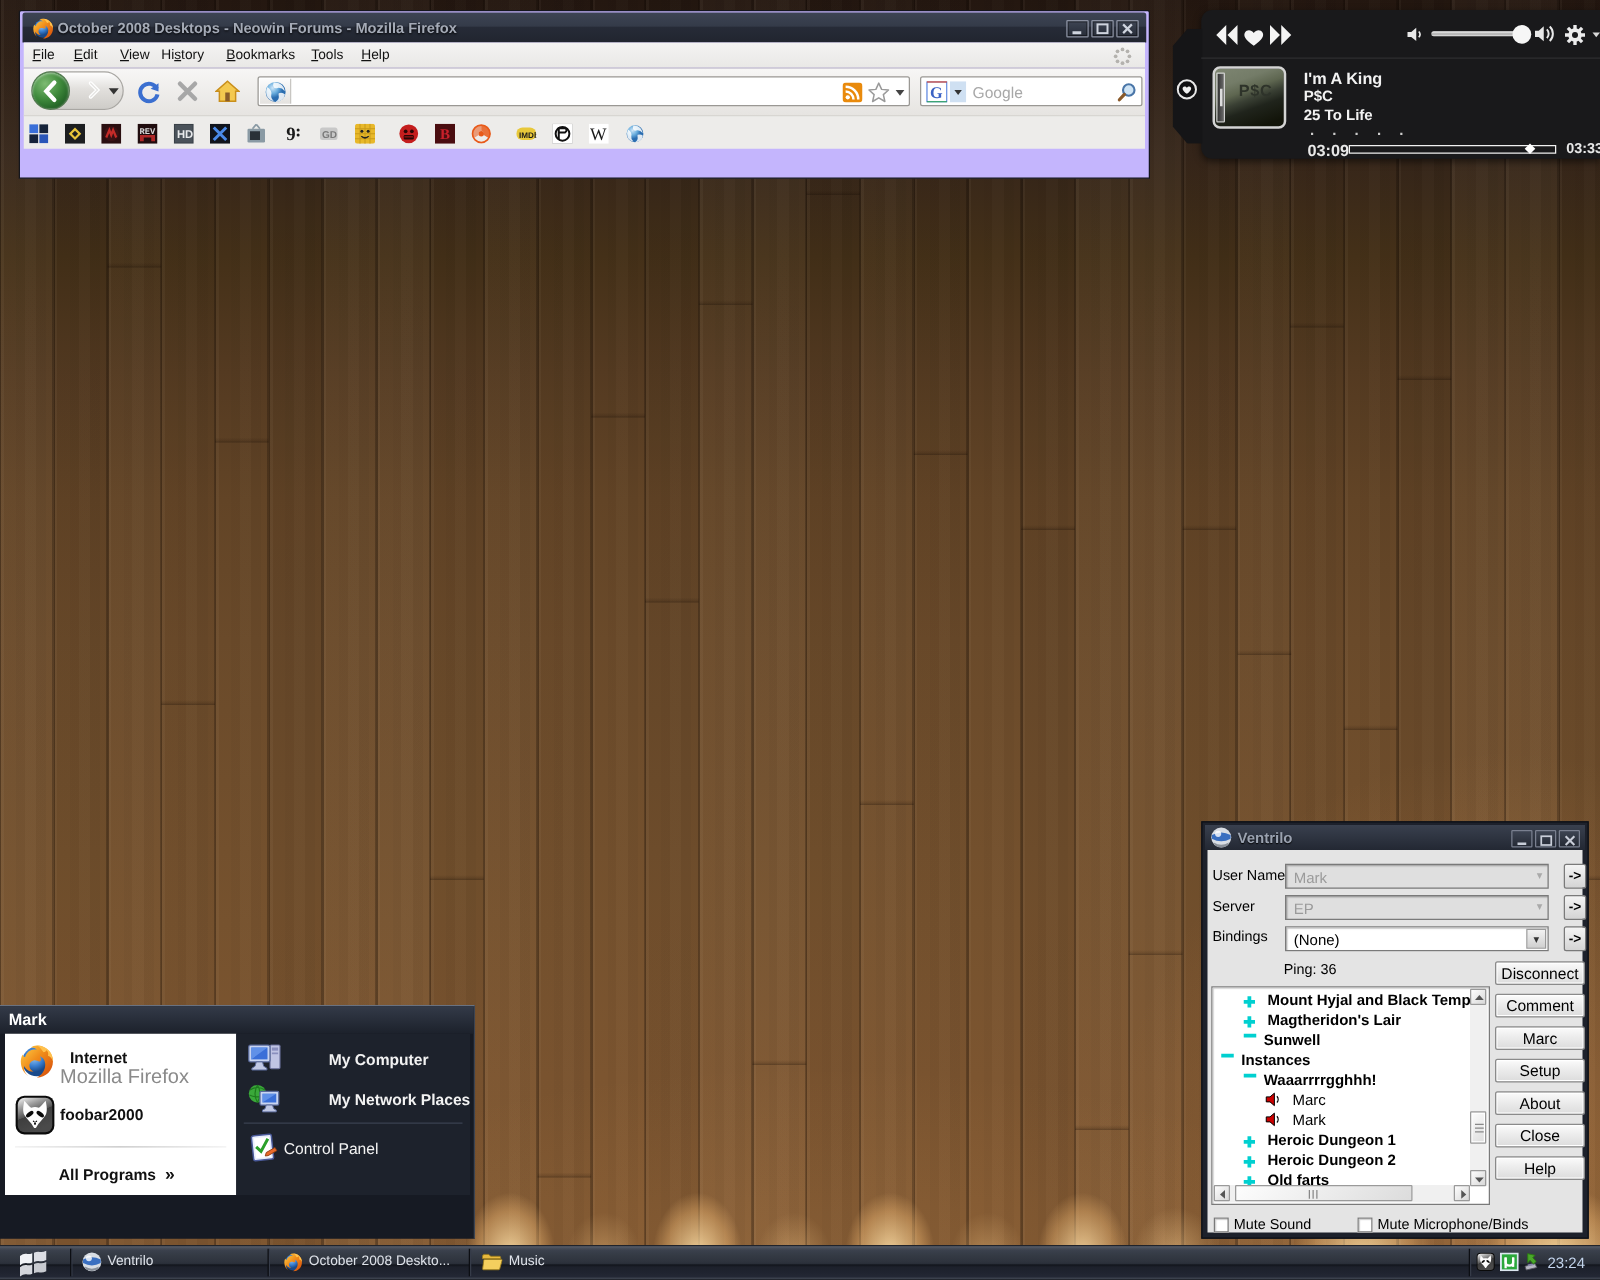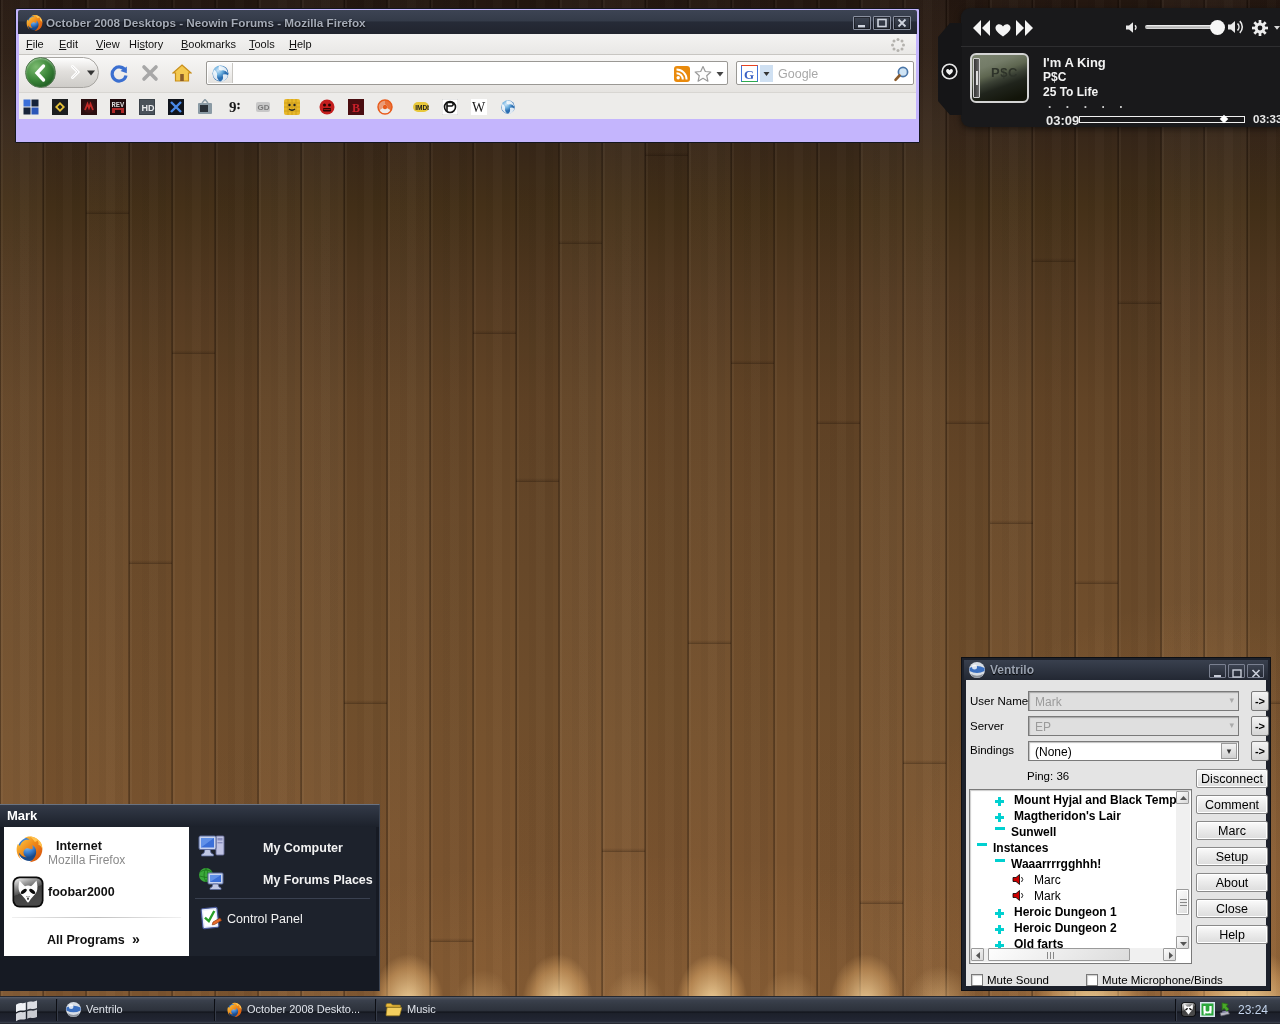--- a/index.html
+++ b/index.html
@@ -615,21 +615,21 @@
               <stop offset="0%" stop-color="#ffd24a"></stop>
               <stop offset="45%" stop-color="#f08c1a"></stop>
               <stop offset="100%" stop-color="#d4490a"></stop>
             </linearGradient>
   </defs>
   <circle cx="10" cy="10.5" r="7.6" fill="url(#fb)"></circle>
   <path d="M10 2.2 C14.6 2.2 18.3 5.9 18.3 10.5 C18.3 15.1 14.6 18.8 10 18.8 C12.6 17.4 14.3 15 14.3 12.1 C14.3 10 13.2 8.4 11.5 7.8 C12.3 8.7 12.3 9.9 11.7 10.3 C10.9 10.8 9.9 9.5 8.2 9.9 C6.6 10.3 5.9 11.7 6.2 13.2 C6.4 14.4 7.3 15.3 8.3 15.6 C6.4 15.9 4.3 14.8 3.5 12.8 C3 14.7 4.1 17 5.8 18 C3.3 16.6 1.7 13.8 1.7 10.5 C1.7 9.3 2 8 2.6 6.9 C2.8 7.6 3.3 8.1 3.9 8.2 C4.3 6.5 5.4 5.2 6.9 4.6 C8 4.2 9.1 4.2 10 4.5 C9.2 3.6 8 3.2 6.8 3.3 C7.7 2.6 8.8 2.2 10 2.2Z" fill="url(#fo)"></path>
   <path d="M10 2.2 C13 2.2 15.6 3.7 17.2 6 C18 7.3 18.3 8.8 18.3 10.5 C17.9 8.9 16.9 7.8 15.7 7.5 C16.1 6.3 15.7 5.2 14.9 4.6 C14.6 5.3 14 5.7 13.3 5.6 C12.4 4 11.2 2.7 10 2.2Z" fill="#ffc14d"></path>
         </svg>
       <span class="smb" style="left:52px;top:12px">Internet</span>
-      <span style="position:absolute;left:44px;top:26px;font-size:12px;color:#8a8a8a">Mozilla Firefox</span>
+      <span style="position:absolute;left:44px;top:26px;font-size:16px;color:#8a8a8a">Mozilla Firefox</span>
       <svg style="position:absolute;left:8px;top:49px" width="32" height="32" viewBox="0 0 32 32">
         <defs>
     <linearGradient id="k1" x1="0" y1="0" x2="0.4" y2="1">
       <stop offset="0%" stop-color="#f8f8f8"></stop>
               <stop offset="30%" stop-color="#9a9a9a"></stop>
       <stop offset="55%" stop-color="#555"></stop>
               <stop offset="56%" stop-color="#3e3e3e"></stop>
       <stop offset="100%" stop-color="#4a4a4a"></stop>
     </linearGradient>
   </defs>
@@ -658,21 +658,21 @@
       </svg>
       <span class="smw" style="left:38px;top:14px">My Computer</span>
       <svg class="smicon" style="left:9px;top:39px" width="27" height="26" viewBox="0 0 27 26">
         <circle cx="8" cy="9" r="7" fill="#3aa83a"></circle>
         <path d="M2 6 Q8 2 14 6 M1.5 10 Q8 13 14.5 10 M8 2 Q4 9 8 16 M8 2 Q12 9 8 16" stroke="#1e7a1e" stroke-width="0.9" fill="none"></path>
         <rect x="10" y="7" width="15" height="11" rx="1" fill="#c8d4f0" stroke="#5a6a9a" stroke-width="1"></rect>
         <rect x="12" y="9" width="11" height="7" fill="#3a6fd8"></rect>
         <path d="M12 9 L23 9 L12 16Z" fill="#6a9aec" opacity="0.8"></path>
         <path d="M15 18 L20 18 L21 21 L23 22 L23 23.5 L12 23.5 L12 22 L14 21Z" fill="#c0c8e4" stroke="#5a6a9a" stroke-width="0.8"></path>
       </svg>
-      <span class="smw" style="left:38px;top:46px">My Forums Places</span>
+      <span class="smw" style="left:38px;top:46px">My Network Places</span>
       <div style="position:absolute;left:6px;top:71px;width:175px;height:1px;background:#3a4150"></div>
       <svg class="smicon" style="left:10px;top:79px" width="25" height="25" viewBox="0 0 25 25">
         <rect x="3" y="2" width="16" height="20" rx="1.5" fill="#e8eefc" stroke="#4a5a9a" stroke-width="1.2" transform="rotate(-6 11 12)"></rect>
         <rect x="5" y="4" width="12" height="16" fill="#fff" transform="rotate(-6 11 12)"></rect>
         <path d="M6 11 L9.5 15 L16 5.5" stroke="#2aa02a" stroke-width="2.4" fill="none" transform="rotate(-6 11 12)"></path>
         <path d="M14 16 L21 12 L22.5 14.5 L15.5 18.5 L13.2 18.8Z" fill="#e86a2a" stroke="#8a3a10" stroke-width="0.7"></path>
       </svg>
       <span class="smr" style="left:38px;top:85px">Control Panel</span>
     </div>
   </div>

